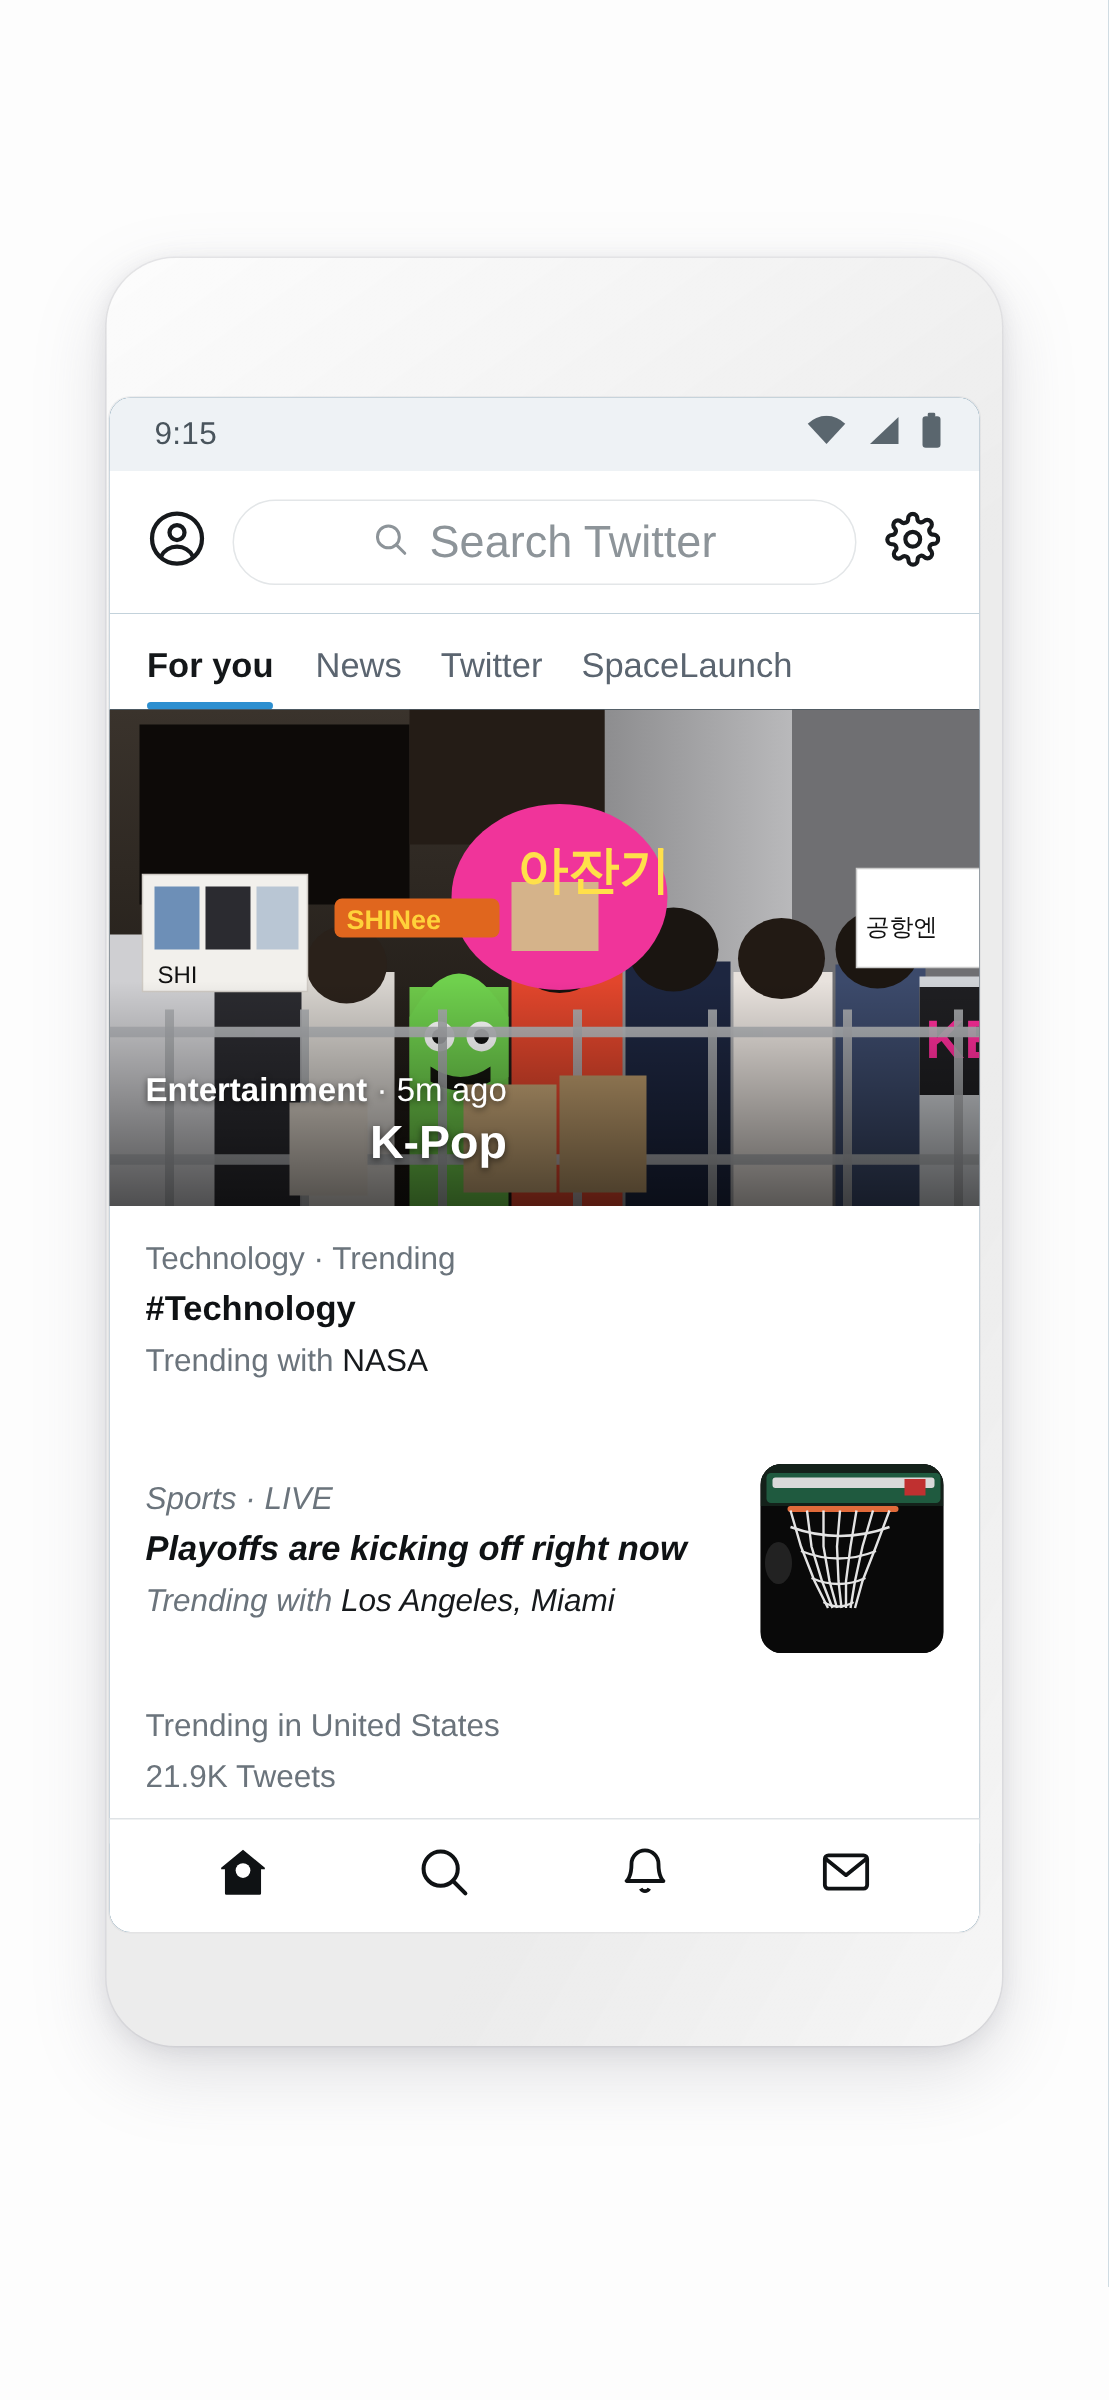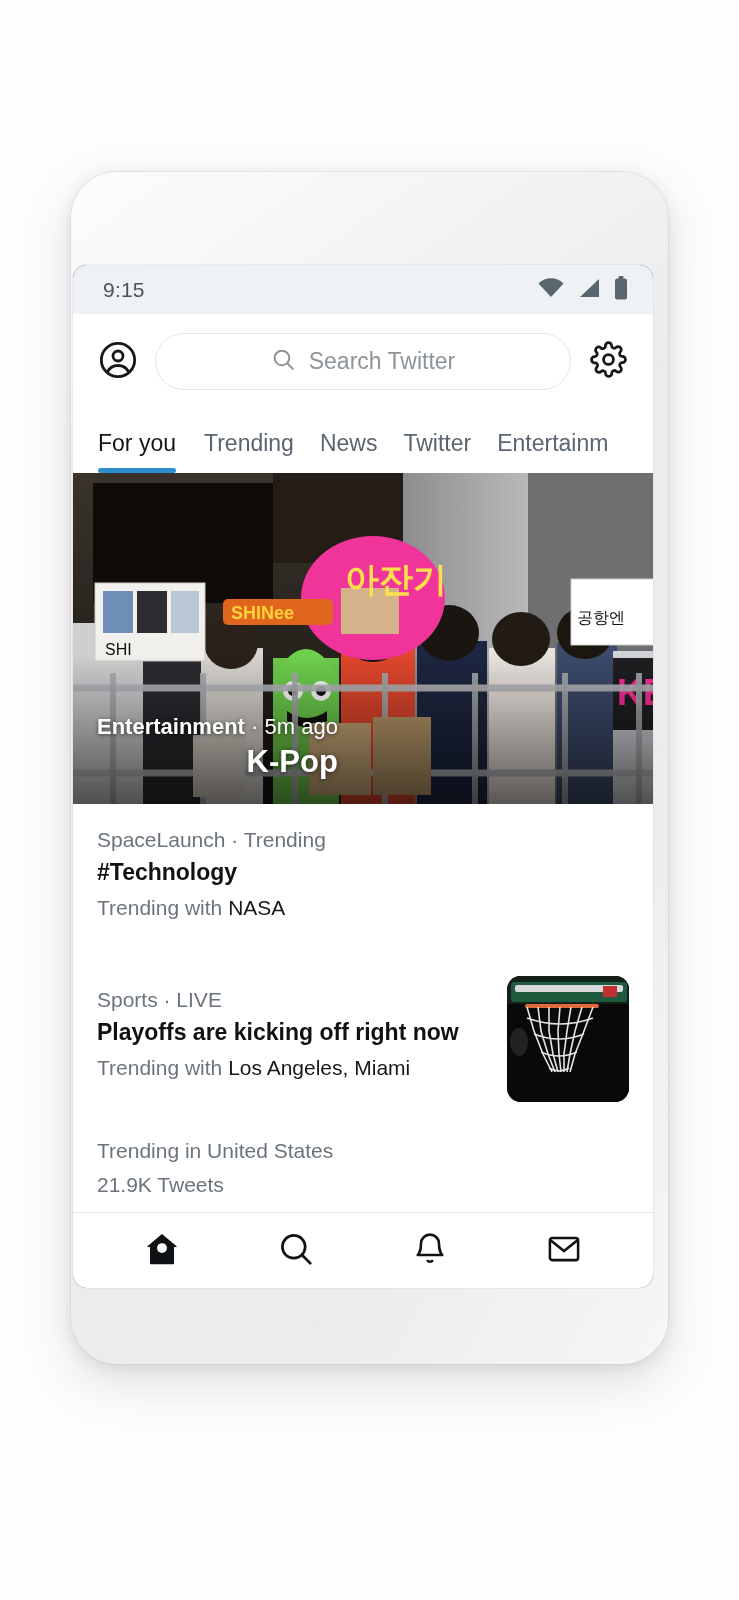--- a/index.html
+++ b/index.html
@@ -60,41 +60,41 @@
     gap:14px;
   }
   .avatar-btn { width:46px; height:46px; flex:0 0 46px; display:flex; align-items:center; justify-content:center; }
   .searchbar {
     flex:1 1 auto; height:57px;
     border:1.6px solid #e3e6e8;
     border-radius:29px;
     display:flex; align-items:center; justify-content:center;
     gap:13px; background:#fff;
   }
-  .search-ph { font-size:23px; color:#8d9499; }
+  .search-ph { font-size:30px; color:#8d9499; }
   .gear-btn { width:46px; height:46px; flex:0 0 46px; display:flex; align-items:center; justify-content:center; }
 
   
   .tabs {
     height:64px; background:#fff;
     display:flex; align-items:flex-end;
     padding-left:25px;
     gap:0;
     overflow:hidden;
     white-space:nowrap;
     position:relative;
   }
   .tab {
     font-size:23px; color:#5b6570;
     padding:0 26px 16px 0;
     position:relative;
     flex:0 0 auto;
   }
   .tab:first-child { padding-right:28px; }
-  .tab.active { color:#141719; font-weight:normal;text-align:right; }
+  .tab.active { color:#141719; font-weight:bold;text-align:right; }
   .tab.active .tab-ind {
     position:absolute; left:0; right:28px; bottom:0;
     height:5px; background:#2d8fd0; border-radius:3px;
   }
 
   
   .hero { position:relative; width:100%; height:331px; overflow:hidden; background:#1b1b1f; }
   .hero svg { position:absolute; inset:0; width:100%; height:100%; display:block; }
   .hero-scrim {
     position:absolute; left:0; right:0; bottom:0; height:150px;
@@ -112,21 +112,21 @@
   .trend-meta { font-size:21px; color:#6b747c; line-height:1.35; }
   .trend-title { font-size:23px; font-weight:bold; color:#0f1214; margin-top:4px; line-height:1.3; }
   .trend-sub { font-size:21px; color:#6b747c; margin-top:6px; line-height:1.3; }
   .trend-sub b { color:#16191c; font-weight:normal;text-align:center; }
   .trend-thumb {
     position:absolute; right:0; top:24px;
     width:122px; height:126px; border-radius:14px; overflow:hidden; background:#0b0b0b;
   }
   .trend-thumb svg { width:100%; height:100%; display:block; }
 
-  .trend.spaced { padding-top:34px; }
+  .trend.spaced { padding-top:34px;font-style:italic; }
   .trend.last { padding-top:26px; }
 
   
   .botnav {
     position:absolute; left:0; right:0; bottom:0;
     height:76px; background:#fff;
     border-top:1.6px solid #dfe3e6;
     display:flex; align-items:center; justify-content:space-around;
     padding:0 22px;
   }
@@ -198,30 +198,27 @@
           </span>
         </div>
       </div>
 
       <div class="tabs">
         <div class="tab active">
           <span>For you</span>
           <span class="tab-ind"></span>
         </div>
         <div class="tab">
-          <span>Trending</span>
-        </div>
-        <div class="tab">
           <span>News</span>
         </div>
         <div class="tab">
           <span>Twitter</span>
         </div>
         <div class="tab">
-          <span>Entertainm</span>
+          <span>SpaceLaunch</span>
         </div>
       </div>
 
       <div class="hero">
         <svg viewBox="0 0 580 331" preserveAspectRatio="xMidYMid slice">
           <defs>
             <linearGradient id="wallg" x1="0" y1="0" x2="0" y2="1">
               <stop offset="0" stop-color="#3a332c"></stop>
                 <stop offset="1" stop-color="#17130f"></stop>
             </linearGradient>
@@ -299,21 +296,21 @@
           <div class="hero-kicker">
             <span>Entertainment</span><span class="sep"> · </span><span class="time">5m ago</span>
           </div>
           <div class="hero-title">K-Pop</div>
         </div>
       </div>
 
       <div class="trends">
 
         <div class="trend">
-          <div class="trend-meta">SpaceLaunch · Trending</div>
+          <div class="trend-meta">Technology · Trending</div>
           <div class="trend-title">#Technology</div>
           <div class="trend-sub"><span>Trending with </span><b>NASA</b></div>
         </div>
 
         <div class="trend spaced">
           <div class="trend-meta">Sports · LIVE</div>
           <div class="trend-title">Playoffs are kicking off right now</div>
           <div class="trend-sub"><span>Trending with </span><b>Los Angeles, Miami</b></div>
           <div class="trend-thumb">
             <svg viewBox="0 0 122 126">

